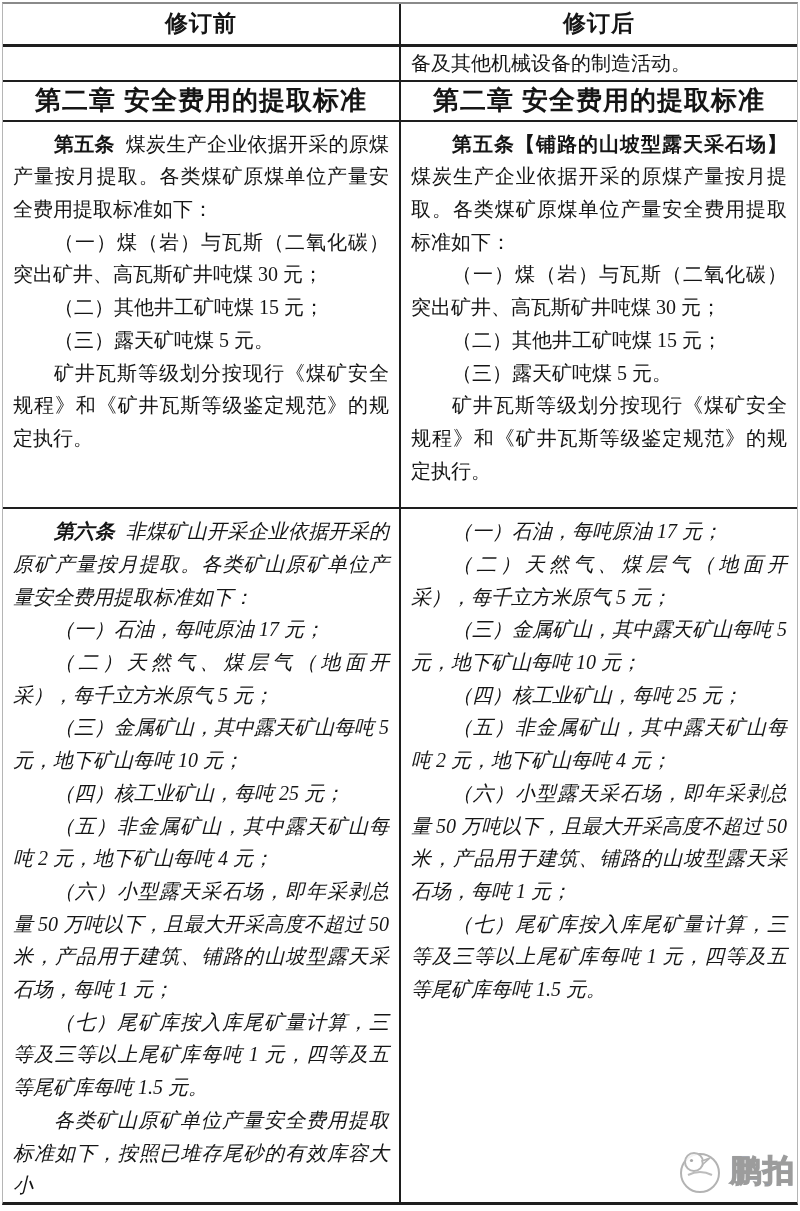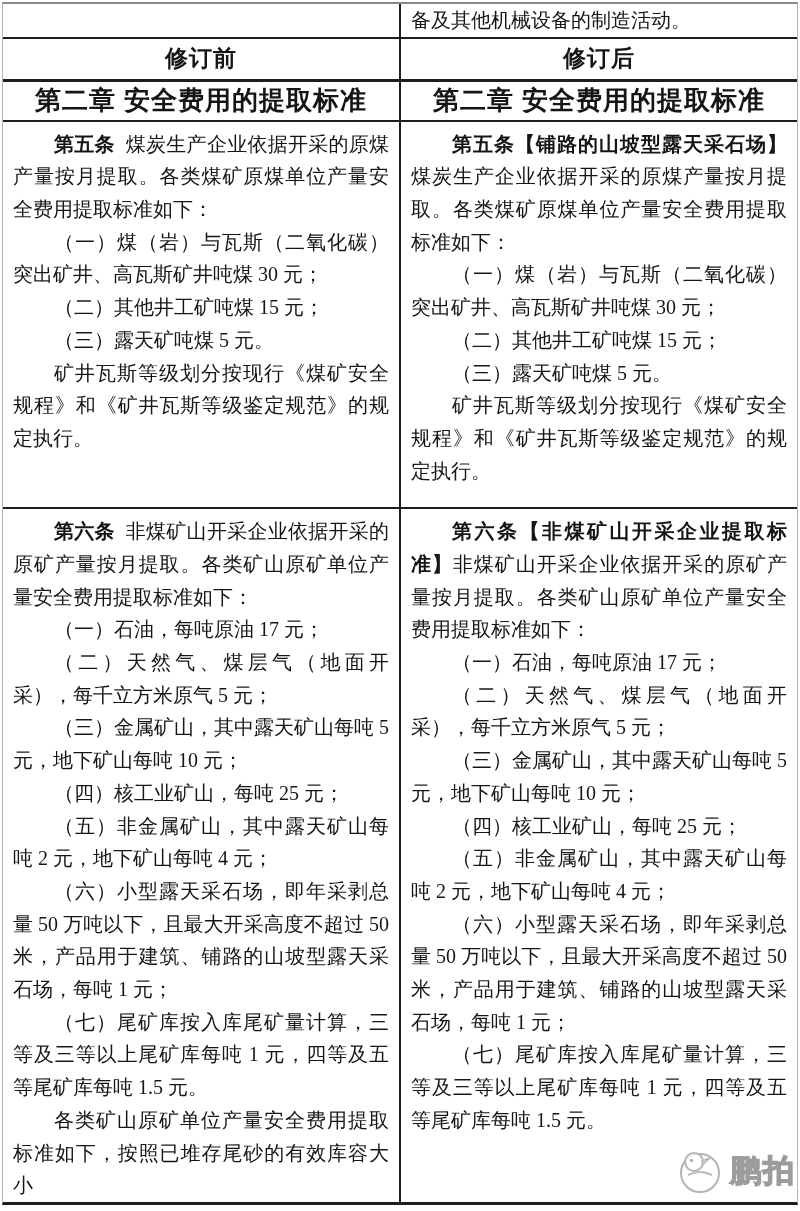--- a/index.html
+++ b/index.html
@@ -24,21 +24,21 @@
     display: flex;
     flex-direction: column;
     overflow: hidden;
     background: #ffffff;
   }
   .row { display: flex; flex-direction: row; border-bottom: 2px solid #1e1e1e; }
   .row-header { height: 51px; border-bottom-width: 3px; }
   .row-cont   { height: 38px; }
   .row-chapter{ height: 48px; }
   .row-art5   { height: 467px; }
-  .row-art6   { flex: 1; border-bottom: none; }
+  .row-art6   { flex: 1; border-bottom: none; font-style: italic; }
   .cell {
     overflow: hidden;
     padding: 6px 10px 0 10px;
   }
   .cell-left  { width: 398px; border-right: 2px solid #1e1e1e; }
   .cell-right { flex: 1; }
   .center-cell {
     display: flex; align-items: center; justify-content: center;
     padding: 0 10px;
     text-align: center;
@@ -92,33 +92,33 @@
     margin-left: 2px;
     text-align: right;
   }
 </style>
 </head>
 <body>
 
 <div class="page">
   <div class="cmp-table">
 
-    <div class="row row-cont">
-      <div class="cell-left vcenter-cell"></div>
-      <div class="cell-right vcenter-cell">
-        <span class="cont-text">备及其他机械设备的制造活动。</span>
-      </div>
-    </div>
-
     <div class="row row-header">
       <div class="cell-left center-cell">
         <span class="header-text">修订前</span>
       </div>
       <div class="cell-right center-cell">
         <span class="header-text">修订后</span>
+      </div>
+    </div>
+
+    <div class="row row-cont">
+      <div class="cell-left vcenter-cell"></div>
+      <div class="cell-right vcenter-cell">
+        <span class="cont-text">备及其他机械设备的制造活动。</span>
       </div>
     </div>
 
     <div class="row row-chapter">
       <div class="cell-left center-cell">
         <span class="chapter-text">第二章 安全费用的提取标准</span>
       </div>
       <div class="cell-right center-cell">
         <span class="chapter-text">第二章 安全费用的提取标准</span>
       </div>
@@ -147,21 +147,20 @@
           <p class="para">（一）石油，每吨原油 17 元；</p>
           <p class="para">（二）天然气、煤层气（地面开采），每千立方米原气 5 元；</p>
           <p class="para">（三）金属矿山，其中露天矿山每吨 5 元，地下矿山每吨 10 元；</p>
           <p class="para">（四）核工业矿山，每吨 25 元；</p>
           <p class="para">（五）非金属矿山，其中露天矿山每吨 2 元，地下矿山每吨 4 元；</p>
           <p class="para">（六）小型露天采石场，即年采剥总量 50 万吨以下，且最大开采高度不超过 50 米，产品用于建筑、铺路的山坡型露天采石场，每吨 1 元；</p>
           <p class="para">（七）尾矿库按入库尾矿量计算，三等及三等以上尾矿库每吨 1 元，四等及五等尾矿库每吨 1.5 元。</p>
           <p class="para">各类矿山原矿单位产量安全费用提取标准如下，按照已堆存尾砂的有效库容大小</p>
         </div>
       <div class="cell cell-right body-cell">
-          <p class="para"><b class="lead">第六条【非煤矿山开采企业提取标准】</b>非煤矿山开采企业依据开采的原矿产量按月提取。各类矿山原矿单位产量安全费用提取标准如下：</p>
           <p class="para">（一）石油，每吨原油 17 元；</p>
           <p class="para">（二）天然气、煤层气（地面开采），每千立方米原气 5 元；</p>
           <p class="para">（三）金属矿山，其中露天矿山每吨 5 元，地下矿山每吨 10 元；</p>
           <p class="para">（四）核工业矿山，每吨 25 元；</p>
           <p class="para">（五）非金属矿山，其中露天矿山每吨 2 元，地下矿山每吨 4 元；</p>
           <p class="para">（六）小型露天采石场，即年采剥总量 50 万吨以下，且最大开采高度不超过 50 米，产品用于建筑、铺路的山坡型露天采石场，每吨 1 元；</p>
           <p class="para">（七）尾矿库按入库尾矿量计算，三等及三等以上尾矿库每吨 1 元，四等及五等尾矿库每吨 1.5 元。</p>
         </div>
     </div>
 

